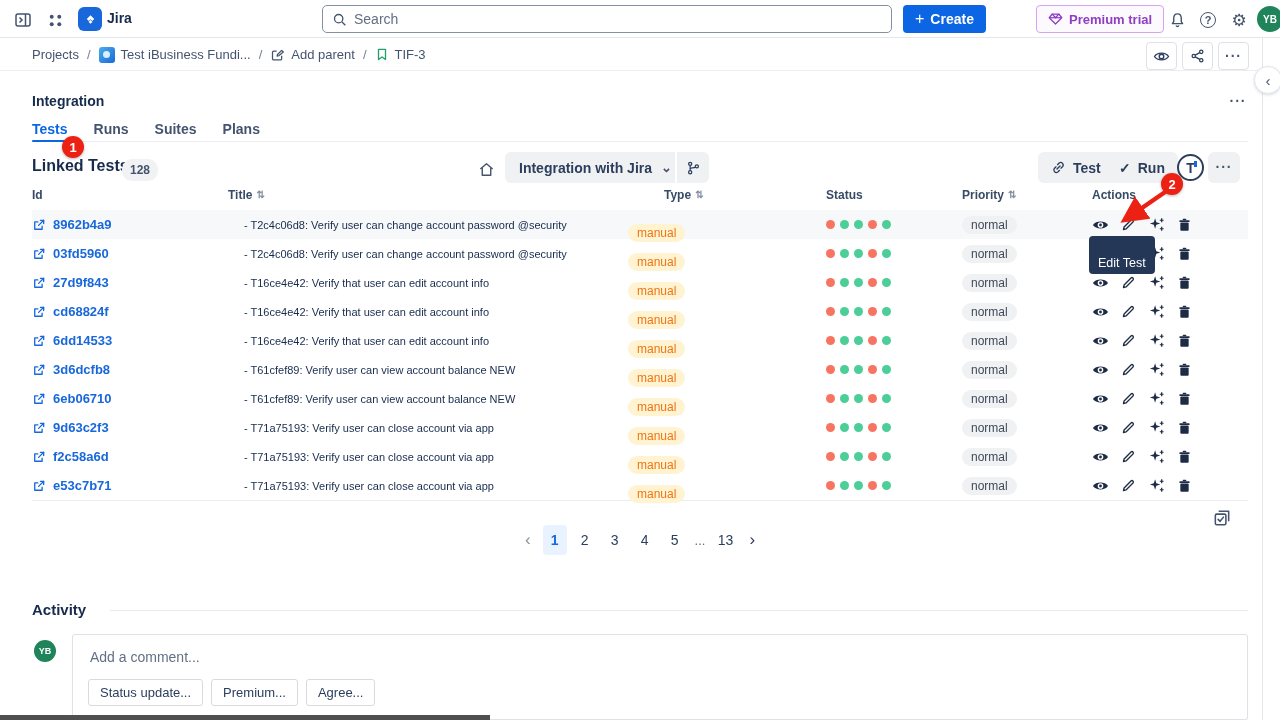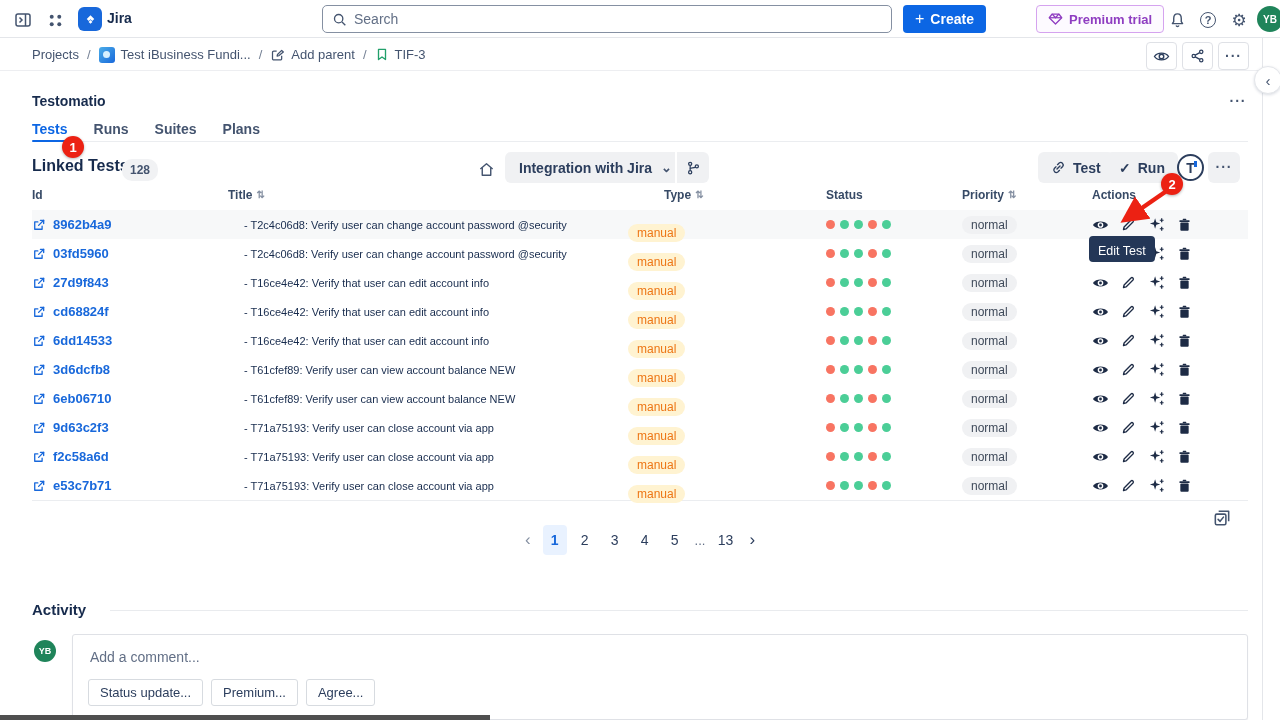--- a/index.html
+++ b/index.html
@@ -105,21 +105,21 @@
   .type-badge { background:#fff3d1; color:#ed7615; font-size:12px; border-radius:9px; padding:2px 9px; }
   .c-status { left:794px; gap:5px; }
   .dot { width:9px; height:9px; border-radius:50%; display:inline-block; }
   .c-priority { left:930px; }
   .prio-badge { background:#f0f1f3; color:#3f4a5a; font-size:12px; border-radius:9px; padding:2px 9px; }
   .c-actions { left:1060px; gap:11px; }
   .act-icon { width:17px; height:17px; border:none; background:none; padding:0; cursor:pointer; color:#1d2b45;
     display:flex; align-items:center; justify-content:center; }
 
   .tooltip { position:absolute; left:1089px; top:236px; background:#243757; color:#fff; font-size:12.5px;
-    padding:8px 9px 4px; border-radius:4px; z-index:8; white-space:nowrap; }
+    padding:20px 9px 4px; border-radius:4px; z-index:8; white-space:nowrap; }
 
   
   .anno-badge { position:absolute; width:22px; height:22px; border-radius:50%; background:#ec2113; color:#fff;
     font-size:13px; font-weight:700; display:flex; align-items:center; justify-content:center; z-index:9;
     box-shadow:0 1px 3px rgba(0,0,0,.3); }
   .anno-1 { left:62px; top:136px; }
   .anno-2 { left:1161px; top:173px; }
   .anno-arrow { position:absolute; left:1100px; top:178px; z-index:9; pointer-events:none; }
 
   
@@ -270,21 +270,21 @@
       </svg>
     </button>
     <button class="pg-btn" style="left:1218px">
       <span class="dots-glyph">···</span>
     </button>
   </div>
 
   <div class="right-divider"></div>
   <div class="collapse-handle">‹</div>
 
-  <div class="panel-title">Testomatio</div>
+  <div class="panel-title">Integration</div>
   <button class="panel-more">
     <span class="dots-glyph">···</span>
   </button>
 
   <div class="tabs" id="tabs">
       <div class="tab active">Tests</div>
       <div class="tab">Runs</div>
       <div class="tab">Suites</div>
       <div class="tab">Plans</div>
     </div>

